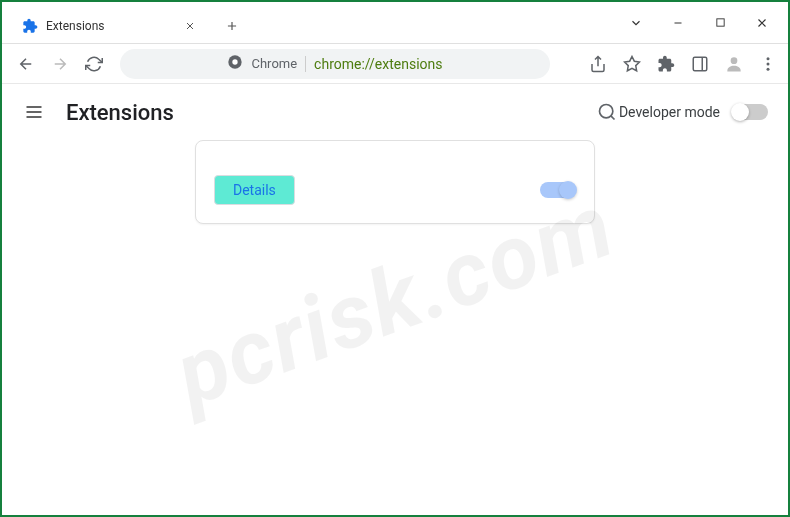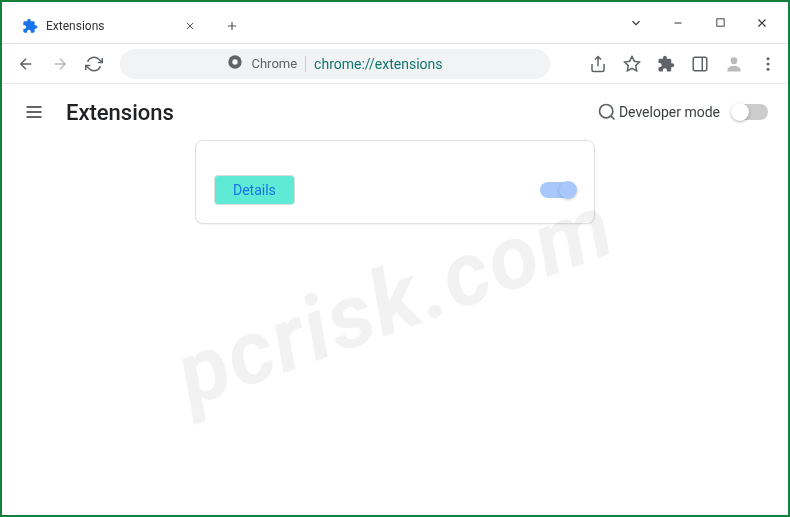--- a/index.html
+++ b/index.html
@@ -18,21 +18,21 @@
     .win-controls { display: flex; align-items: center; gap: 18px; padding: 0 14px; }
     .win-btn { width: 24px; height: 24px; display: flex; align-items: center; justify-content: center; color: #333; cursor: pointer; }
     
     
     .addr-row { height: 40px; display: flex; align-items: center; padding: 0 10px; gap: 6px; background: #fff; border-bottom: 1px solid #e8e8e8; }
     .nav-btn { width: 28px; height: 28px; display: flex; align-items: center; justify-content: center; color: #666; cursor: pointer; border-radius: 50%; }
     .nav-btn.disabled { color: #bbb; }
     .omnibox { flex: 0 0 auto; width: 430px; height: 30px; background: #f1f3f4; border-radius: 15px; display: flex; align-items: center; padding: 0 12px; gap: 8px; margin-left: 6px; justify-content: center; }
     .site-chip { display: flex; align-items: center; gap: 6px; color: #5f6368; font-size: 13px; }
     .chip-sep { width: 1px; height: 16px; background: #ccc; }
-    .url-text { color: #0f766e; font-size: 14px; }
+    .url-text { color: #4d7c0f; font-size: 14px; }
     .addr-spacer { flex: 1; }
     .toolbar-icons { display: flex; align-items: center; gap: 14px; }
     .tb-icon { width: 20px; height: 20px; display: flex; align-items: center; justify-content: center; color: #5f6368; cursor: pointer; }
     
     
     .content { flex: 1; background: #fff; overflow-y: auto; position: relative; }
     .page-header { height: 56px; display: flex; align-items: center; padding: 0 20px; gap: 20px; }
     .hamburger { width: 24px; height: 24px; display: flex; align-items: center; justify-content: center; color: #333; cursor: pointer; }
     .page-title { font-size: 22px; color: #202124; font-weight: 500; }
     .header-right { margin-left: auto; display: flex; align-items: center; gap: 0; }

